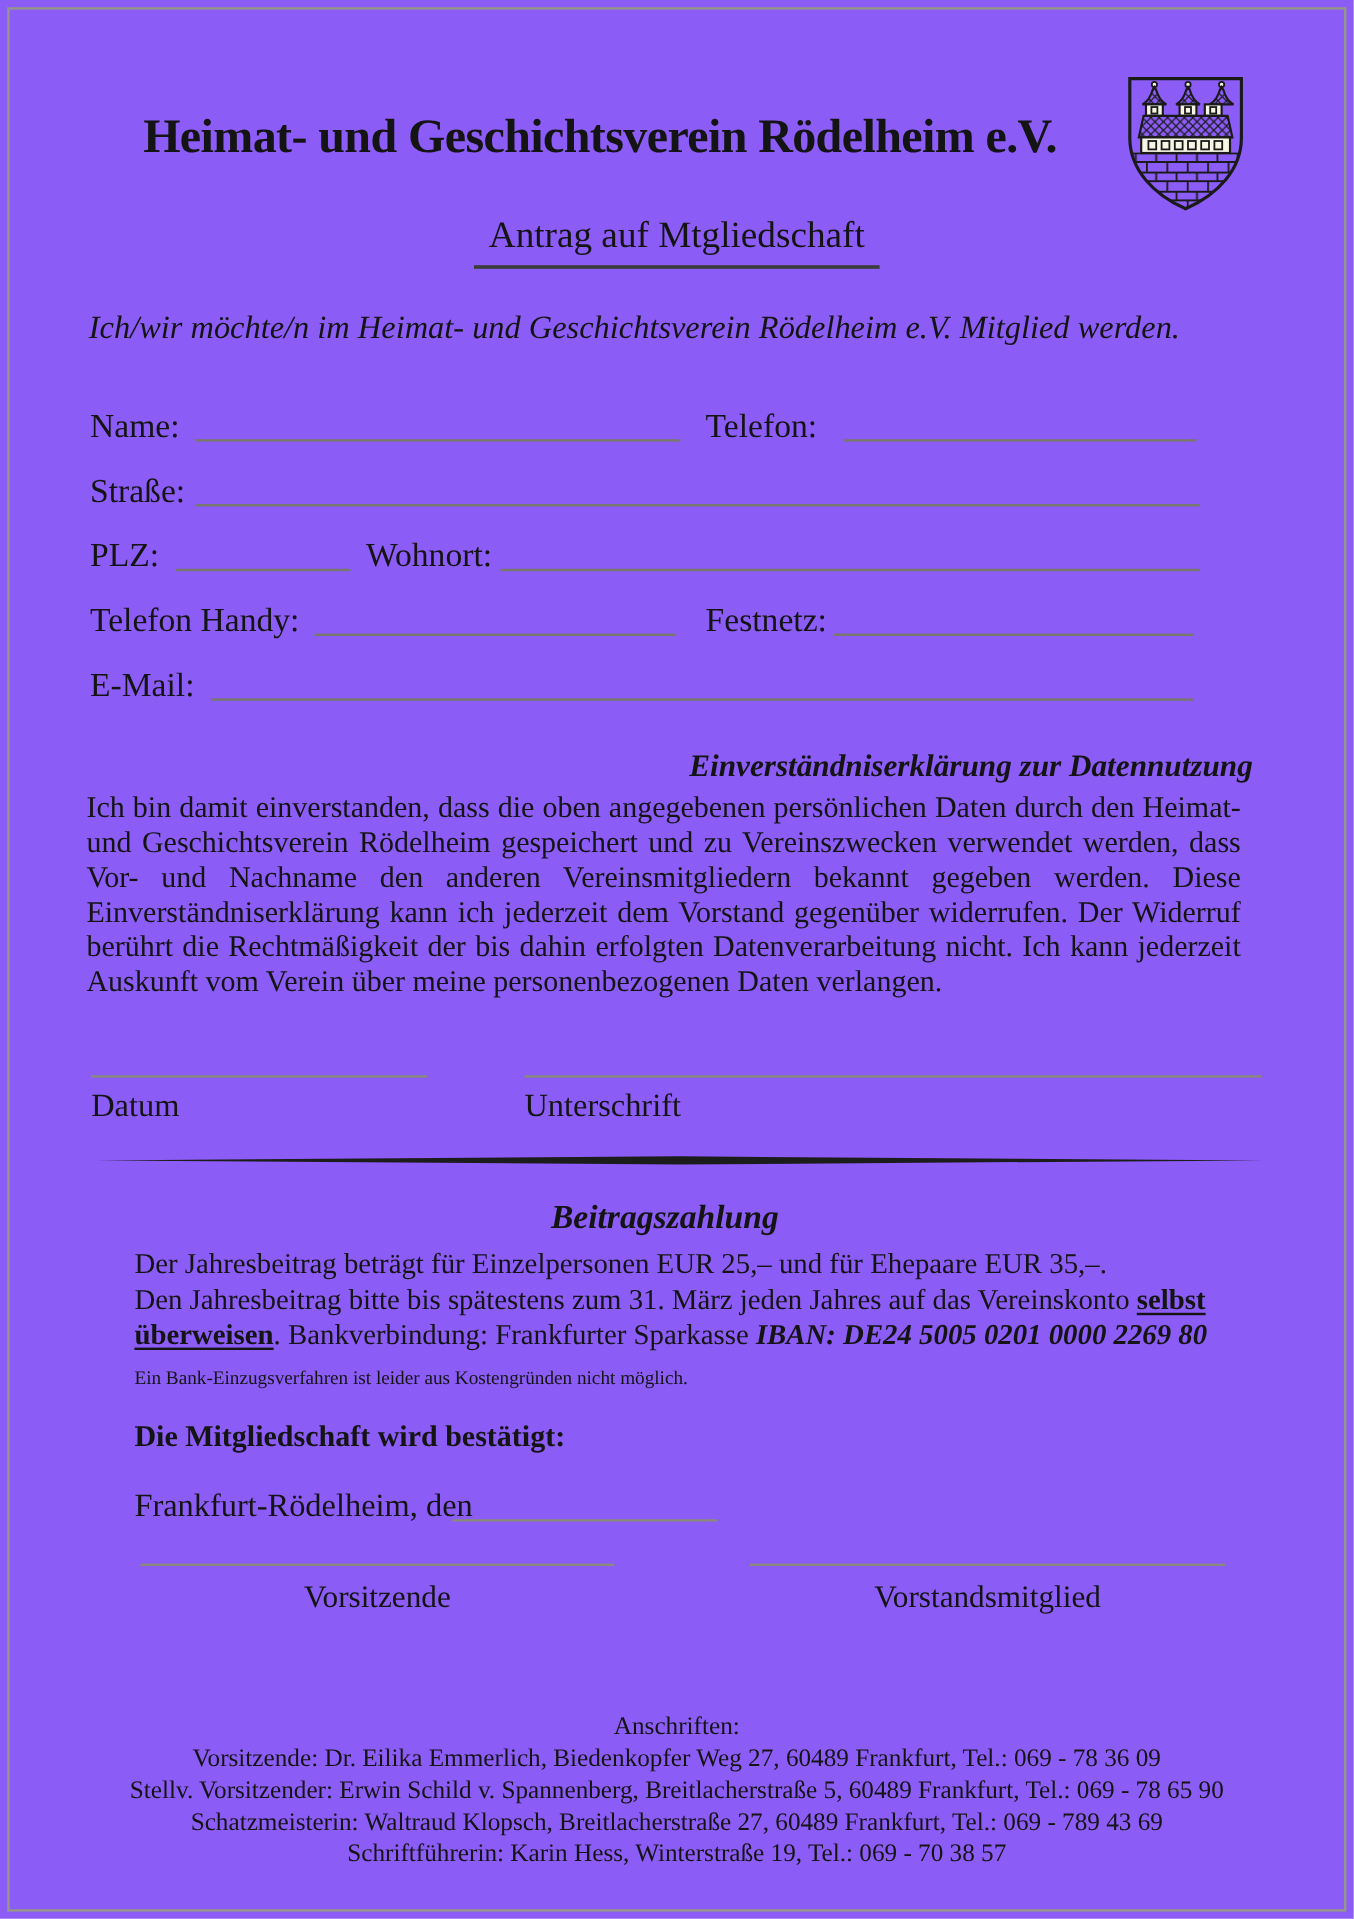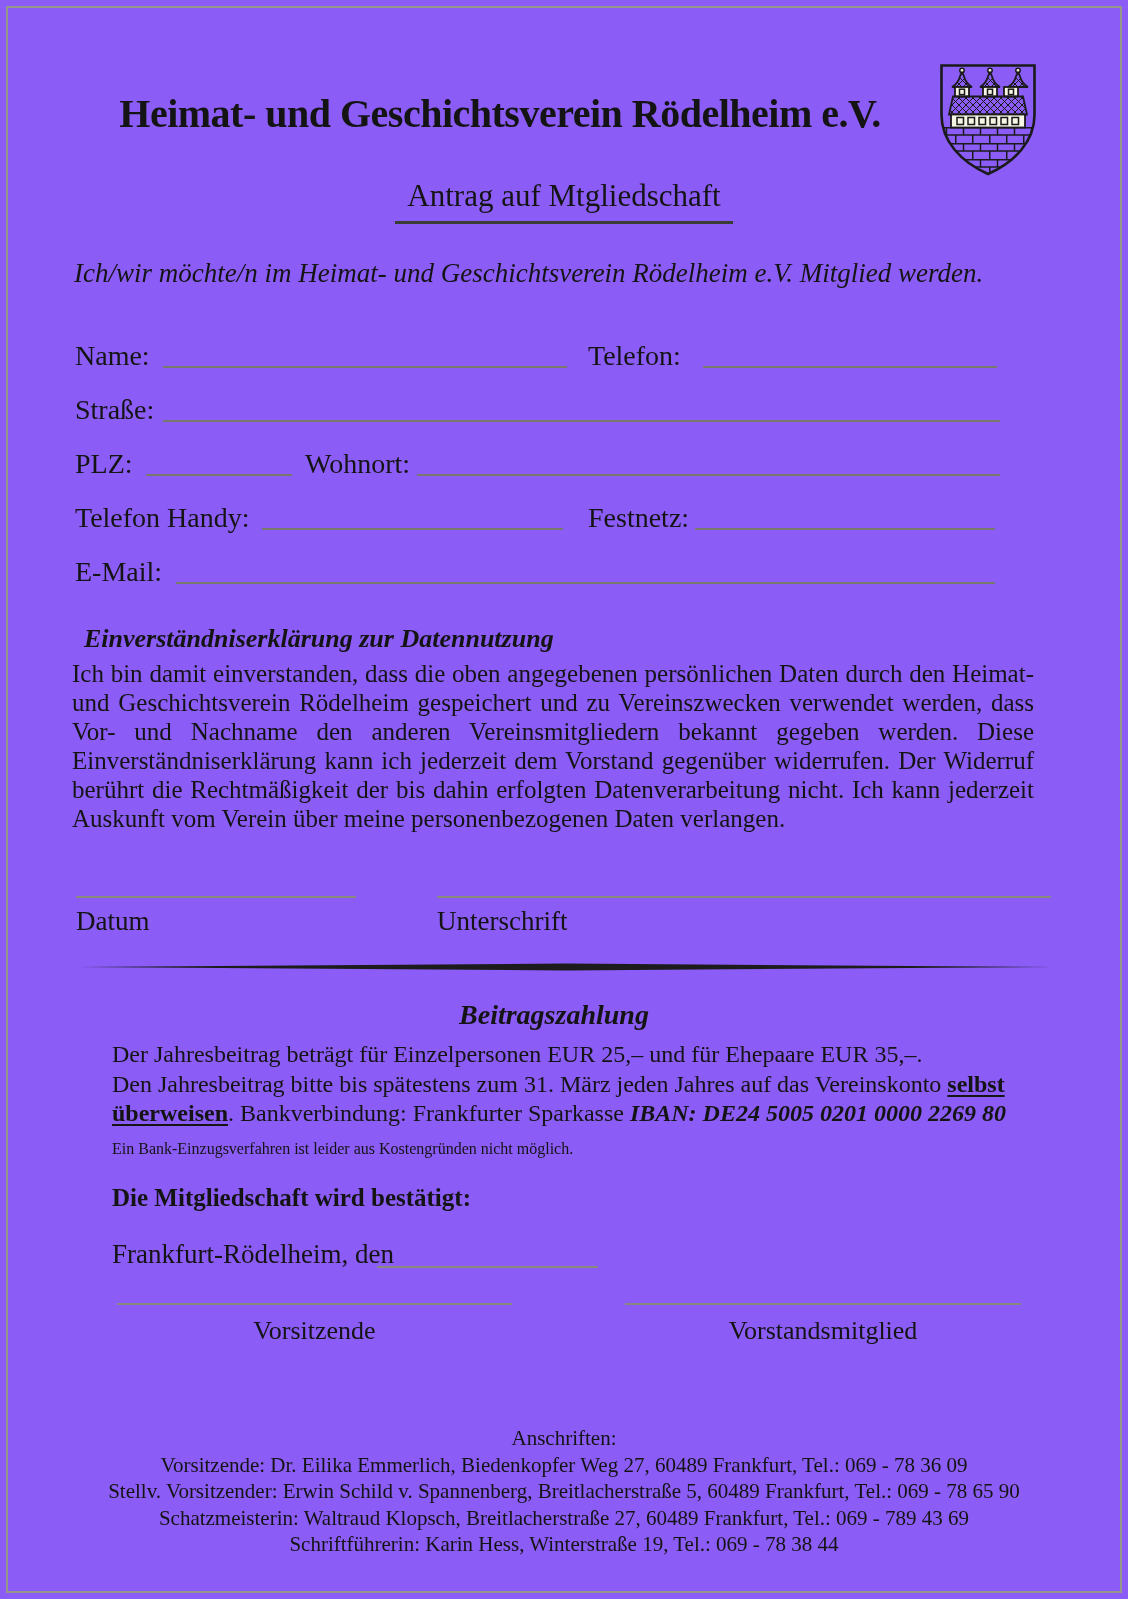--- a/index.html
+++ b/index.html
@@ -13,21 +13,21 @@
   .page{position:relative;width:1128px;height:1599px;background:#8b5cf6;overflow:hidden;}
   .frame{position:absolute;inset:6px;border:2px solid #97968a;pointer-events:none;}
   .abs{position:absolute;}
   .org-title{left:60px;top:90px;width:880px;text-align:center;font-weight:bold;font-size:40px;letter-spacing:-0.5px;white-space:nowrap;}
   .form-title-wrap{left:104px;top:178px;width:920px;text-align:center;}
   .form-title{display:inline-block;font-size:31px;padding:0 12px 7px 12px;border-bottom:3px solid #3c3c36;white-space:nowrap;}
   .intro{left:74px;top:258px;font-size:27px;font-style:italic;white-space:nowrap;}
   .lbl{position:absolute;font-size:28px;white-space:nowrap;}
   .fline{position:absolute;height:2px;background:#79786c;}
   .sline{position:absolute;height:2px;background:#8a897d;}
-  .consent-title{left:84px;top:624px;width:960px;text-align:left;font-size:26px;font-weight:bold;font-style:italic;white-space:nowrap;}
+  .consent-title{left:84px;top:624px;width:960px;text-align:right;font-size:26px;font-weight:bold;font-style:italic;white-space:nowrap;}
   .consent-body{left:72px;top:659px;width:962px;font-size:25px;line-height:29px;text-align:justify;}
   .sig-lbl{position:absolute;font-size:27px;white-space:nowrap;}
   .pay-title{left:94px;top:999px;width:920px;text-align:center;font-size:28px;font-weight:bold;font-style:italic;white-space:nowrap;}
   .pay-para{left:112px;top:1040px;width:930px;font-size:24px;line-height:29.5px;}
   .pay-para .pline{white-space:nowrap;}
   .b{font-weight:bold;font-style:italic;}
   .bu{font-weight:bold;text-decoration:underline;text-decoration-thickness:2px;text-underline-offset:3px;}
   .note{left:112px;top:1140px;font-size:16px;white-space:nowrap;}
   .confirm{left:112px;top:1184px;font-size:25px;font-weight:bold;white-space:nowrap;}
   .place-date{left:112px;top:1239px;font-size:27px;white-space:nowrap;}
@@ -147,15 +147,15 @@
   <div class="sline" style="left:117px;top:1303px;width:395px;"></div>
   <div class="sline" style="left:625px;top:1303px;width:396px;"></div>
   <div class="sigcap" style="left:625px;top:1316px;width:396px;">Vorstandsmitglied</div>
   <div class="sigcap" style="left:117px;top:1316px;width:395px;">Vorsitzende</div>
 
   <div class="abs footer">
     <div>Anschriften:</div>
     <div>Vorsitzende: Dr. Eilika Emmerlich, Biedenkopfer Weg 27, 60489 Frankfurt, Tel.: 069 - 78 36 09</div>
     <div>Stellv. Vorsitzender: Erwin Schild v. Spannenberg, Breitlacherstraße 5, 60489 Frankfurt, Tel.: 069 - 78 65 90</div>
     <div>Schatzmeisterin: Waltraud Klopsch, Breitlacherstraße 27, 60489 Frankfurt, Tel.: 069 - 789 43 69</div>
-    <div>Schriftführerin: Karin Hess, Winterstraße 19, Tel.: 069 - 78 38 44</div>
+    <div>Schriftführerin: Karin Hess, Winterstraße 19, Tel.: 069 - 70 38 57</div>
   </div>
 </div>
 
 </body></html>

